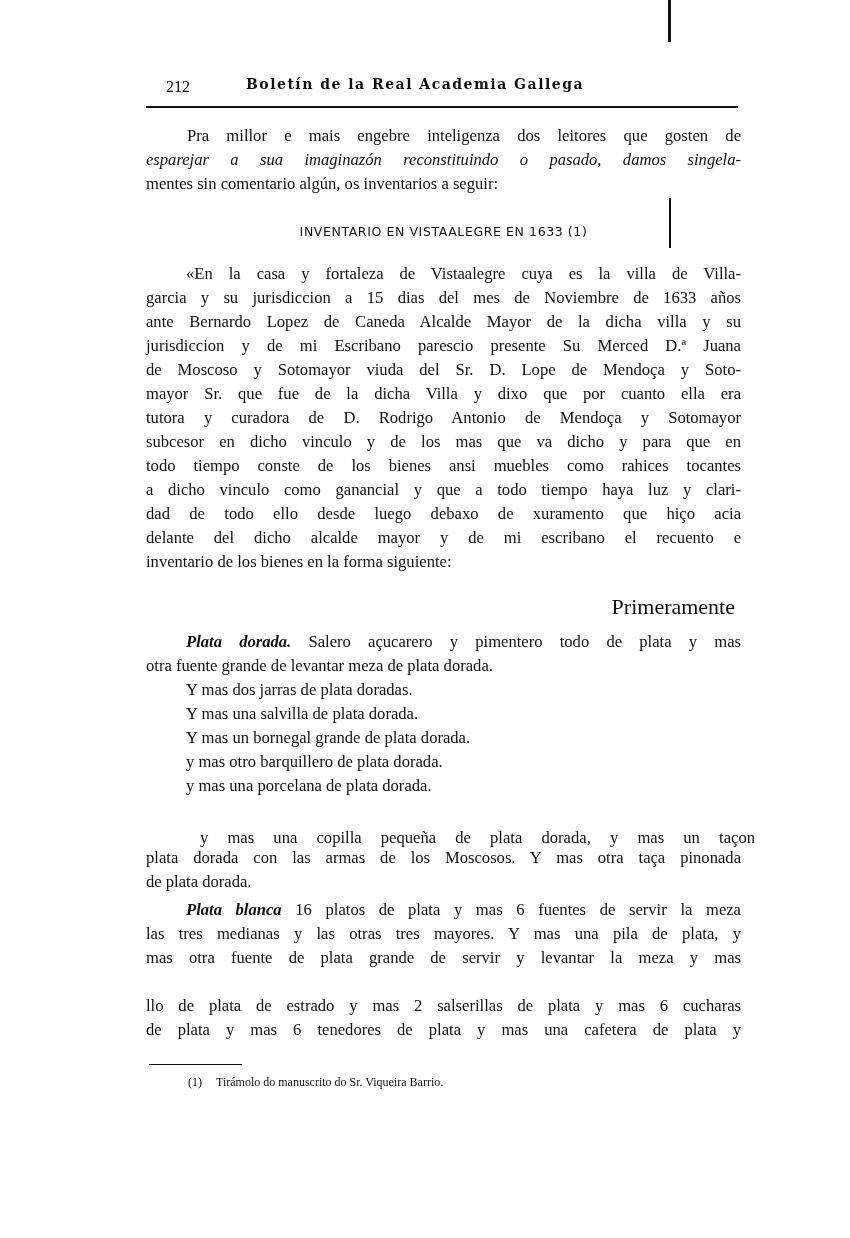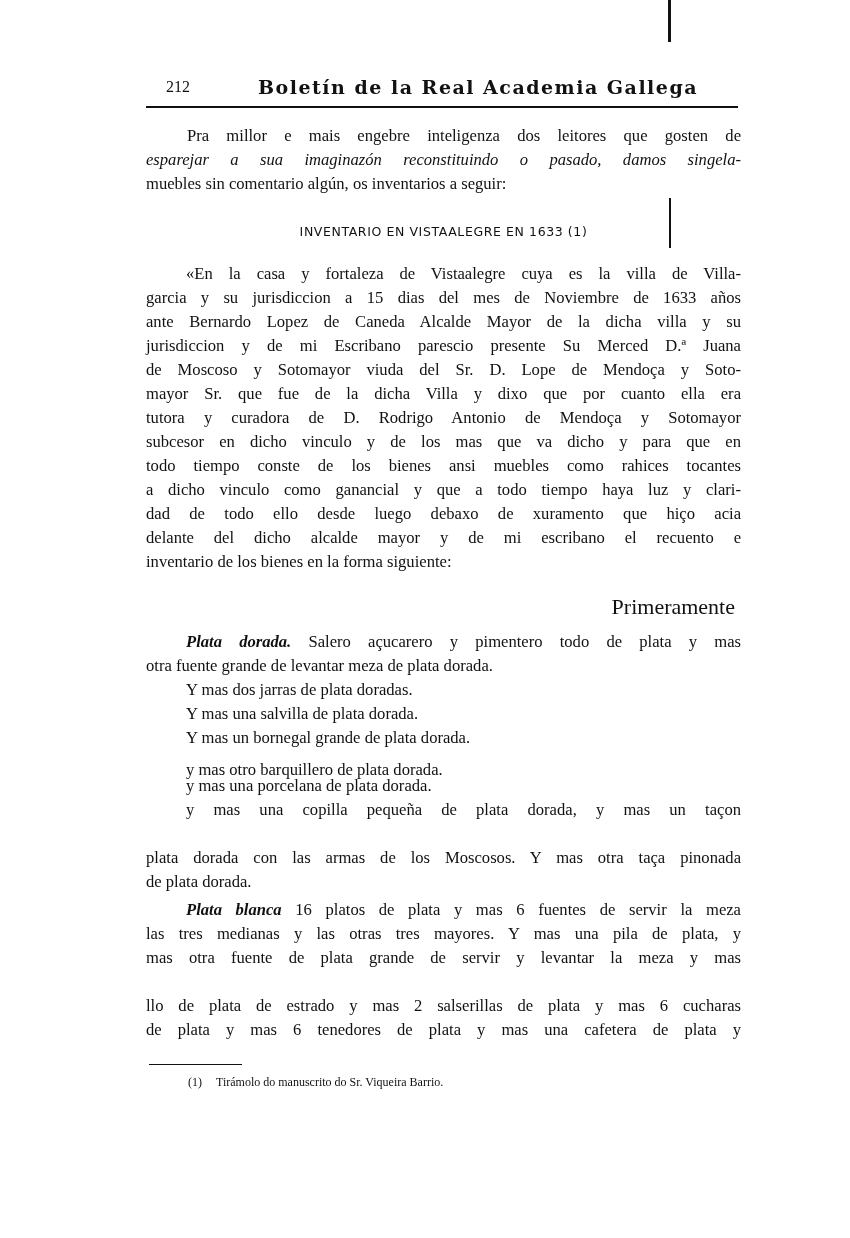--- a/index.html
+++ b/index.html
@@ -1,21 +1,21 @@
 <!DOCTYPE html>
 <html><head>
 <meta charset="utf-8">
 <style>
   html, body { margin: 0; padding: 0; background: #ffffff; }
   body { width: 850px; height: 1238px; position: relative; overflow: hidden; color: #111; font-family: "DejaVu Serif", "Liberation Serif", serif; }
   .page { position: absolute; left: 0; top: 0; width: 674px; height: 1238px; }
   .edge-mark { position: absolute; right: 3px; width: 3px; background: #111; }
   .header { position: absolute; left: 146px; top: 76px; width: 592px; height: 26px; }
   .page-num { position: absolute; left: 20px; top: 2px; font-size: 16px; font-family: "Liberation Serif", serif; }
-  .running-title { position: absolute; left: 112px; top: 0; font-size: 19px; font-weight: bold; letter-spacing: 1.5px; font-family: "DejaVu Serif", serif; }
+  .running-title { position: absolute; left: 100px; top: 0; font-size: 14px; font-weight: bold; letter-spacing: 1.5px; font-family: "DejaVu Serif", serif; }
   .header-rule { position: absolute; left: 146px; top: 106px; width: 592px; height: 2px; background: #111; }
   .line { position: absolute; left: 146px; width: 595px; font-size: 16.6px; line-height: 24px; white-space: nowrap; text-align: justify; text-align-last: justify; font-family: "Liberation Serif", serif; }
   .line.last { text-align-last: left; }
   .line.indent { left: 186px; width: 555px; }
   .section-heading { position: absolute; left: 146px; width: 595px; top: 224px; text-align: center; font-family: "DejaVu Sans", sans-serif; font-size: 12.5px; letter-spacing: 0.6px; }
   .sub-heading { position: absolute; left: 140px; width: 595px; top: 594px; text-align: right; font-size: 22px; font-family: "Liberation Serif", serif; }
   .it { font-style: italic; font-weight: bold; }
   .footnote-rule { position: absolute; left: 149px; top: 1064px; width: 93px; height: 1px; background: #111; }
   .footnote { position: absolute; left: 188px; top: 1075px; font-size: 12px; font-family: "Liberation Serif", serif; }
   .footnote .mark { margin-right: 14px; }
@@ -29,21 +29,21 @@
   <div class="edge-mark" style="top:198px;height:50px;width:2px;"></div>
 
   <div class="header">
     <span class="page-num">212</span>
     <span class="running-title">Boletín de la Real Academia Gallega</span>
   </div>
   <div class="header-rule"></div>
 
   <div class="line indent" style="top:124px;left:187px;width:554px;">Pra millor e mais engebre inteligenza dos leitores que gosten de</div>
   <div class="line" style="top:148px;font-style:italic;">esparejar a sua imaginazón reconstituindo o pasado, damos singela-</div>
-  <div class="line last" style="top:172px;">muebles sin comentario algún, os inventarios a seguir:</div>
+  <div class="line last" style="top:172px;">mentes sin comentario algún, os inventarios a seguir:</div>
 
   <div class="section-heading">INVENTARIO EN VISTAALEGRE EN 1633 (1)</div>
 
   <div class="line indent" style="top:262px;">«En la casa y fortaleza de Vistaalegre cuya es la villa de Villa-</div>
   <div class="line" style="top:286px;">garcia y su jurisdiccion a 15 dias del mes de Noviembre de 1633 años</div>
   <div class="line" style="top:310px;">ante Bernardo Lopez de Caneda Alcalde Mayor de la dicha villa y su</div>
   <div class="line" style="top:334px;">jurisdiccion y de mi Escribano parescio presente Su Merced D.ª Juana</div>
   <div class="line" style="top:358px;">de Moscoso y Sotomayor viuda del Sr. D. Lope de Mendoça y Soto-</div>
   <div class="line" style="top:382px;">mayor Sr. que fue de la dicha Villa y dixo que por cuanto ella era</div>
   <div class="line" style="top:406px;">tutora y curadora de D. Rodrigo Antonio de Mendoça y Sotomayor</div>
@@ -54,23 +54,23 @@
   <div class="line" style="top:526px;">delante del dicho alcalde mayor y de mi escribano el recuento e</div>
   <div class="line last" style="top:550px;">inventario de los bienes en la forma siguiente:</div>
 
   <div class="sub-heading">Primeramente</div>
 
   <div class="line indent" style="top:630px;"><span class="it">Plata dorada.</span><span> Salero açucarero y pimentero todo de plata y mas</span></div>
   <div class="line last" style="top:654px;">otra fuente grande de levantar meza de plata dorada.</div>
   <div class="line indent last" style="top:678px;">Y mas dos jarras de plata doradas.</div>
   <div class="line indent last" style="top:702px;">Y mas una salvilla de plata dorada.</div>
   <div class="line indent last" style="top:726px;">Y mas un bornegal grande de plata dorada.</div>
-  <div class="line indent last" style="top:750px;margin-top:8px;">y mas otro barquillero de plata dorada.</div>
+  <div class="line indent last" style="top:750px;">y mas otro barquillero de plata dorada.</div>
   <div class="line indent last" style="top:774px;">y mas una porcelana de plata dorada.</div>
-  <div class="line indent" style="top:798px;">y mas una copilla pequeña de plata dorada, y mas un taçon</div>
+  <div class="line indent" style="top:826px;margin-left:14px;">y mas una copilla pequeña de plata dorada, y mas un taçon</div>
   <div class="line" style="top:846px;">plata dorada con las armas de los Moscosos. Y mas otra taça pinonada</div>
   <div class="line last" style="top:870px;">de plata dorada.</div>
 
   <div class="line indent" style="top:898px;"><span class="it">Plata blanca</span><span> 16 platos de plata y mas 6 fuentes de servir la meza</span></div>
   <div class="line" style="top:922px;">las tres medianas y las otras tres mayores. Y mas una pila de plata, y</div>
   <div class="line" style="top:946px;">mas otra fuente de plata grande de servir y levantar la meza y mas</div>
   <div class="line" style="top:994px;">llo de plata de estrado y mas 2 salserillas de plata y mas 6 cucharas</div>
   <div class="line" style="top:1018px;">de plata y mas 6 tenedores de plata y mas una cafetera de plata y</div>
 
   <div class="footnote-rule"></div>

